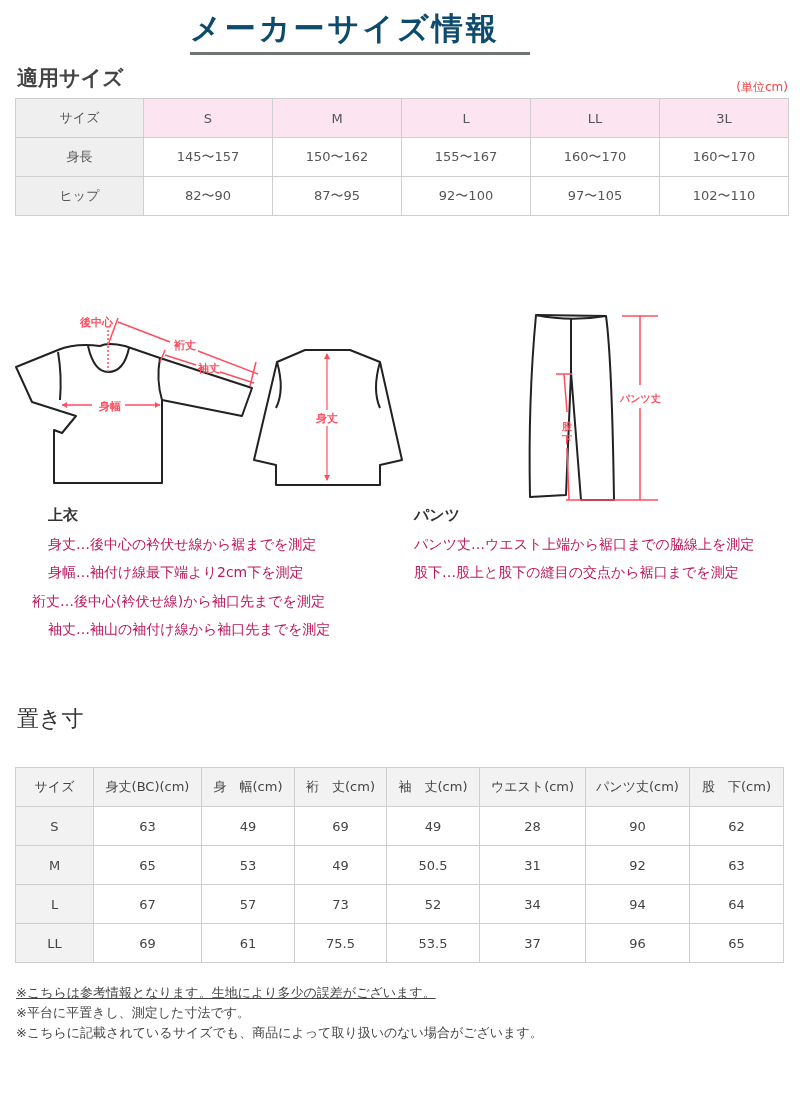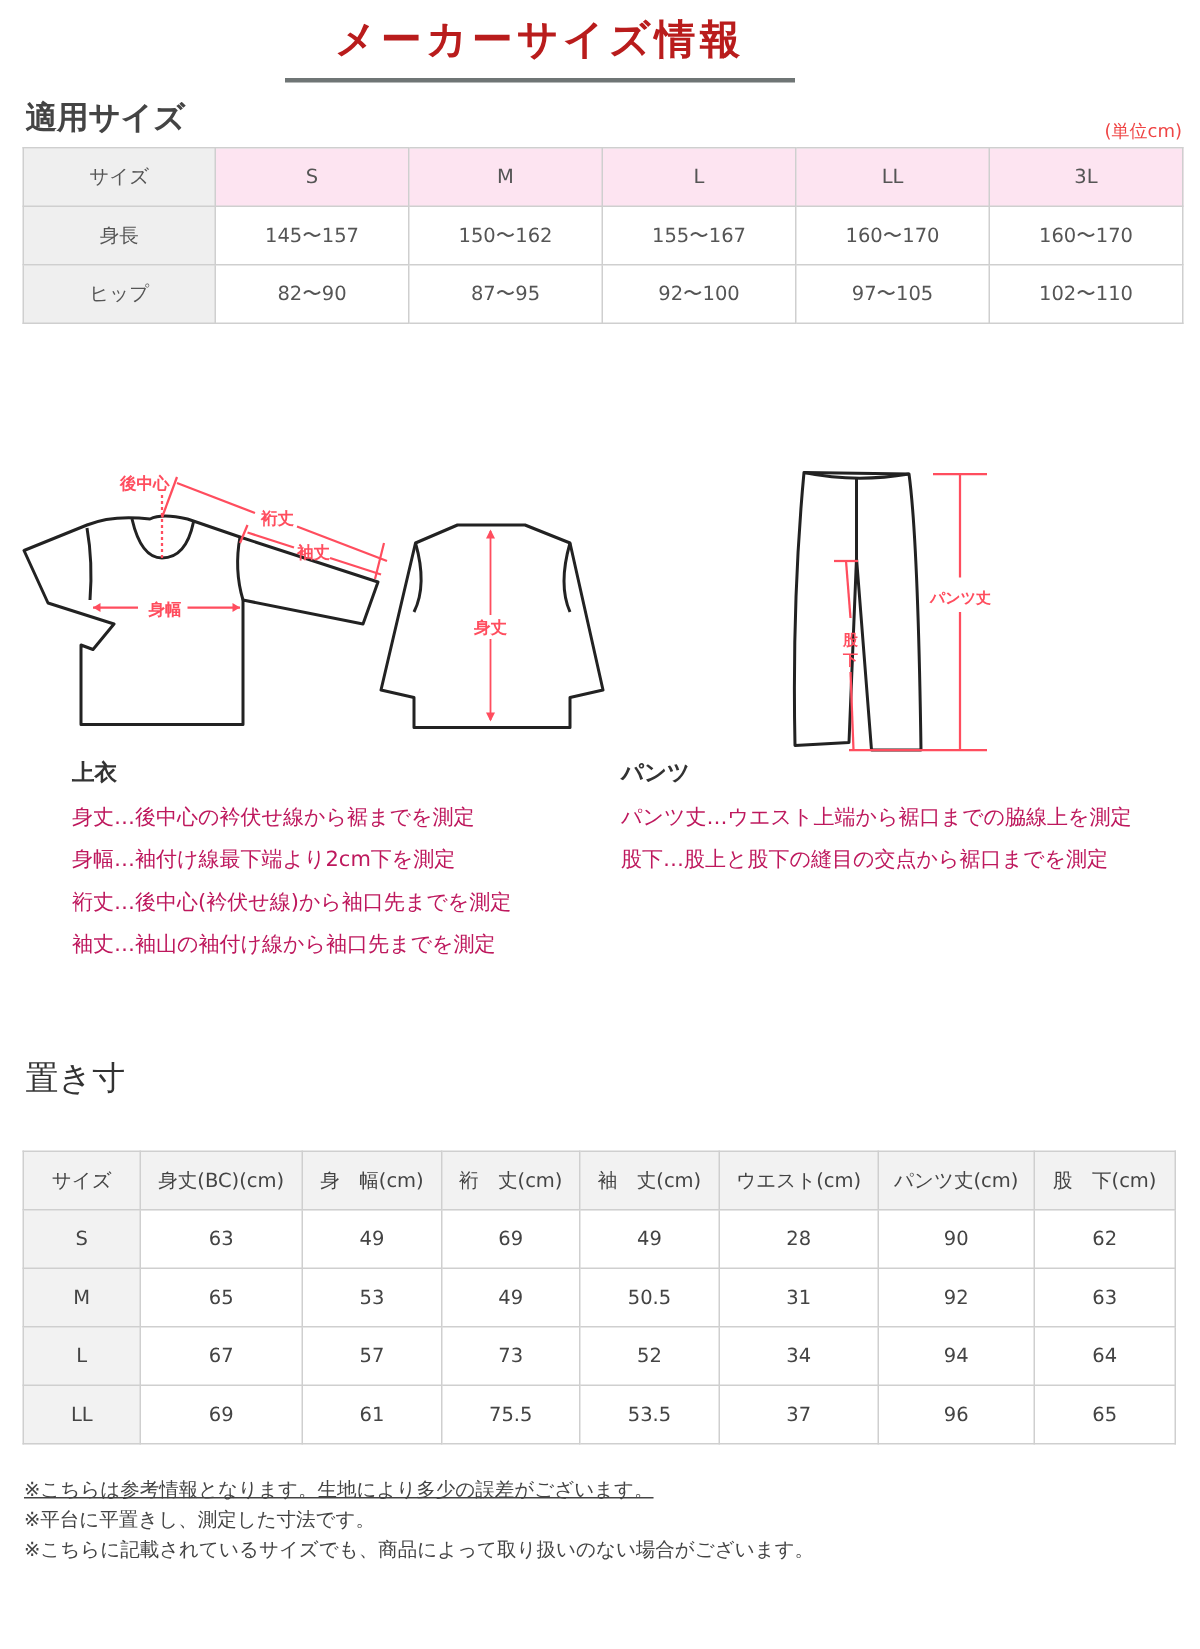--- a/index.html
+++ b/index.html
@@ -1,20 +1,20 @@
 <!DOCTYPE html>
 <html><head>
 <meta charset="utf-8">
 <style>
   html, body { margin:0; padding:0; background:#ffffff; }
   body { width:800px; height:1099px; position:relative; overflow:hidden;
          font-family:"DejaVu Sans", "Liberation Sans", sans-serif; color:#444; }
   .abs { position:absolute; }
-  .main-title { left:190px; top:8px; width:340px; text-align:center;
-                font-size:27px; font-weight:bold; color:#b91c1c; letter-spacing:3px; }
+  .main-title { left:190px; top:8px; width:340px; 
+                font-size:31px; font-weight:bold; color:#0c4a6e; letter-spacing:3px; }
   .main-title-rule { left:190px; top:52px; width:340px; height:3px; background:#6f7575; }
   .section-title { font-size:21px; font-weight:bold; color:#444; }
   .unit { right:12px; top:79px; font-size:12px; color:#ef4444; }
 
   table.grid { border-collapse:collapse; position:absolute; table-layout:fixed; }
   table.grid td { border:1px solid #cfcfcf; text-align:center; vertical-align:middle;
                   padding:0; font-size:13px; color:#555; }
   #t1 { left:15px; top:98px; width:774px; }
   #t1 td { height:38px; }
   #t1 td.rh { background:#efefef; width:127px; }
@@ -122,21 +122,21 @@
     <line x1="567" y1="448" x2="569" y2="500"></line>
   </g>
   <text x="620" y="402" font-size="10" fill="#ff4d5e">パンツ丈</text>
   <text x="562" y="430" font-size="10" fill="#ff4d5e">股</text>
   <text x="562" y="443" font-size="10" fill="#ff4d5e">下</text>
 </svg>
 
 <div class="abs notes-h" style="left:48px;top:506px;">上衣</div>
 <div class="abs note" style="left:48px;top:536px;">身丈…後中心の衿伏せ線から裾までを測定</div>
 <div class="abs note" style="left:48px;top:564px;">身幅…袖付け線最下端より2cm下を測定</div>
-<div class="abs note" style="left:48px;top:593px;text-align:center;">裄丈…後中心(衿伏せ線)から袖口先までを測定</div>
+<div class="abs note" style="left:32px;top:593px;text-align:center;">裄丈…後中心(衿伏せ線)から袖口先までを測定</div>
 <div class="abs note" style="left:48px;top:621px;">袖丈…袖山の袖付け線から袖口先までを測定</div>
 
 <div class="abs notes-h" style="left:414px;top:506px;">パンツ</div>
 <div class="abs note" style="left:414px;top:536px;">パンツ丈…ウエスト上端から裾口までの脇線上を測定</div>
 <div class="abs note" style="left:414px;top:564px;">股下…股上と股下の縫目の交点から裾口までを測定</div>
 
 <div class="abs section-title" style="left:17px;top:704px;font-weight:normal;font-size:22px;color:#333;">置き寸</div>
 
 <table class="grid" id="t2">
   <colgroup>

